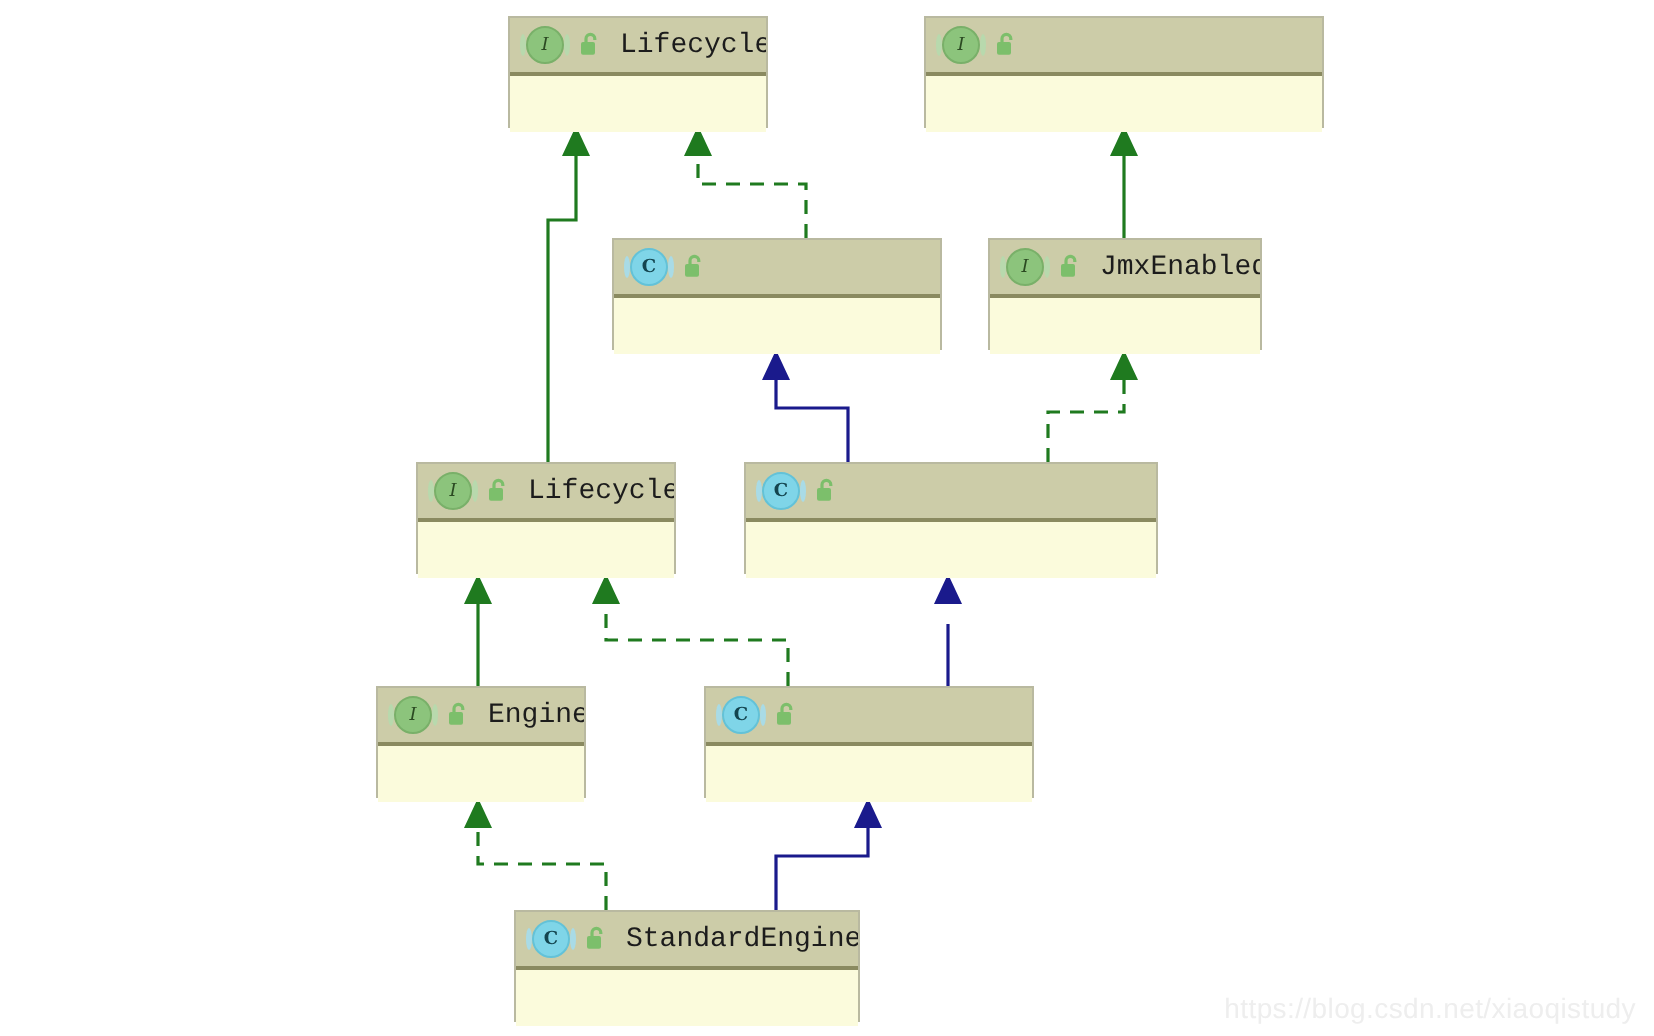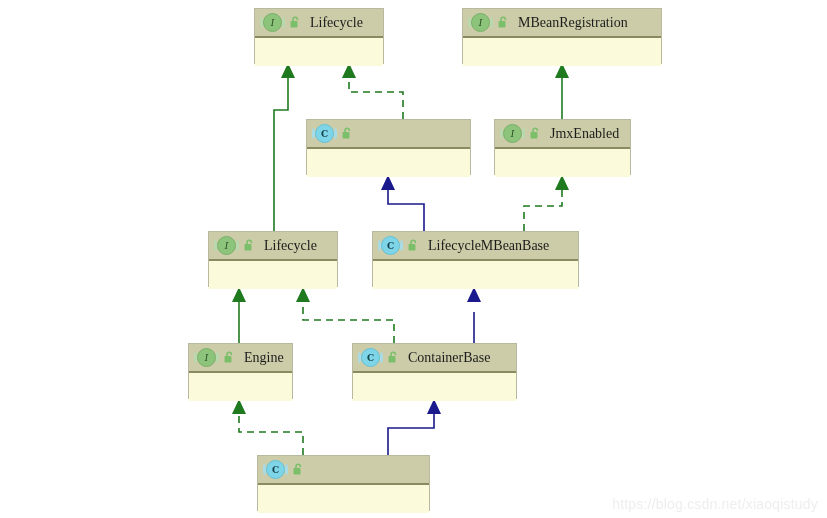--- a/index.html
+++ b/index.html
@@ -49,21 +49,21 @@
     overflow: hidden;
   }
   .uml-node .node-body {
     box-sizing: border-box;
     background: #fbfbdc;
     height: 28px;
   }
   .node-title {
     font-size: 14px;
     color: #1c1c1c;
-    font-family: Liberation Serif, serif;
+    font-family: Liberation Mono, monospace;
     letter-spacing: 0px;
     margin-left: 9px;
   }
 
   
   .type-badge {
     width: 17px;
     height: 17px;
     border-radius: 50%;
     display: inline-flex;
@@ -195,21 +195,20 @@
 
   <div class="uml-node" style="left:462px; top:8px; width:200px; height:56px;">
     <div class="node-header">
       <span class="type-badge iface">I</span>
       <span class="lock-icon">
         <svg width="12" height="13" viewBox="0 0 12 13" xmlns="http://www.w3.org/2000/svg">
           <path d="M4 5 V3.4 A2.2 2.2 0 0 1 8.4 3.4 V4" fill="none" stroke="#7cbf6b" stroke-width="1.6"></path>
           <rect x="1.5" y="5" width="7" height="6.4" rx="1" fill="#7cbf6b"></rect>
         </svg>
       </span>
-      <span class="node-title">MBeanRegistration</span>
     </div>
     <div class="node-body"></div>
   </div>
 
   <div class="uml-node" style="left:306px; top:119px; width:165px; height:56px;">
     <div class="node-header">
       <span class="type-badge cls">C</span>
       <span class="lock-icon">
         <svg width="12" height="13" viewBox="0 0 12 13" xmlns="http://www.w3.org/2000/svg">
           <path d="M4 5 V3.4 A2.2 2.2 0 0 1 8.4 3.4 V4" fill="none" stroke="#7cbf6b" stroke-width="1.6"></path>
@@ -250,21 +249,20 @@
 
   <div class="uml-node" style="left:372px; top:231px; width:207px; height:56px;">
     <div class="node-header">
       <span class="type-badge cls">C</span>
       <span class="lock-icon">
         <svg width="12" height="13" viewBox="0 0 12 13" xmlns="http://www.w3.org/2000/svg">
           <path d="M4 5 V3.4 A2.2 2.2 0 0 1 8.4 3.4 V4" fill="none" stroke="#7cbf6b" stroke-width="1.6"></path>
           <rect x="1.5" y="5" width="7" height="6.4" rx="1" fill="#7cbf6b"></rect>
         </svg>
       </span>
-      <span class="node-title">LifecycleMBeanBase</span>
     </div>
     <div class="node-body"></div>
   </div>
 
   <div class="uml-node" style="left:188px; top:343px; width:105px; height:56px;">
     <div class="node-header">
       <span class="type-badge iface">I</span>
       <span class="lock-icon">
         <svg width="12" height="13" viewBox="0 0 12 13" xmlns="http://www.w3.org/2000/svg">
           <path d="M4 5 V3.4 A2.2 2.2 0 0 1 8.4 3.4 V4" fill="none" stroke="#7cbf6b" stroke-width="1.6"></path>
@@ -278,33 +276,33 @@
 
   <div class="uml-node" style="left:352px; top:343px; width:165px; height:56px;">
     <div class="node-header">
       <span class="type-badge cls">C</span>
       <span class="lock-icon">
         <svg width="12" height="13" viewBox="0 0 12 13" xmlns="http://www.w3.org/2000/svg">
           <path d="M4 5 V3.4 A2.2 2.2 0 0 1 8.4 3.4 V4" fill="none" stroke="#7cbf6b" stroke-width="1.6"></path>
           <rect x="1.5" y="5" width="7" height="6.4" rx="1" fill="#7cbf6b"></rect>
         </svg>
       </span>
-      <span class="node-title">ContainerBase</span>
     </div>
     <div class="node-body"></div>
   </div>
 
   <div class="uml-node" style="left:257px; top:455px; width:173px; height:56px;">
     <div class="node-header">
       <span class="type-badge cls">C</span>
       <span class="lock-icon">
         <svg width="12" height="13" viewBox="0 0 12 13" xmlns="http://www.w3.org/2000/svg">
           <path d="M4 5 V3.4 A2.2 2.2 0 0 1 8.4 3.4 V4" fill="none" stroke="#7cbf6b" stroke-width="1.6"></path>
           <rect x="1.5" y="5" width="7" height="6.4" rx="1" fill="#7cbf6b"></rect>
         </svg>
       </span>
+      <span class="node-title">StandardEngine</span>
     </div>
     <div class="node-body"></div>
   </div>
 
   <div class="watermark">https://blog.csdn.net/xiaoqistudy</div>
 
 </div>
 
 </body></html>

